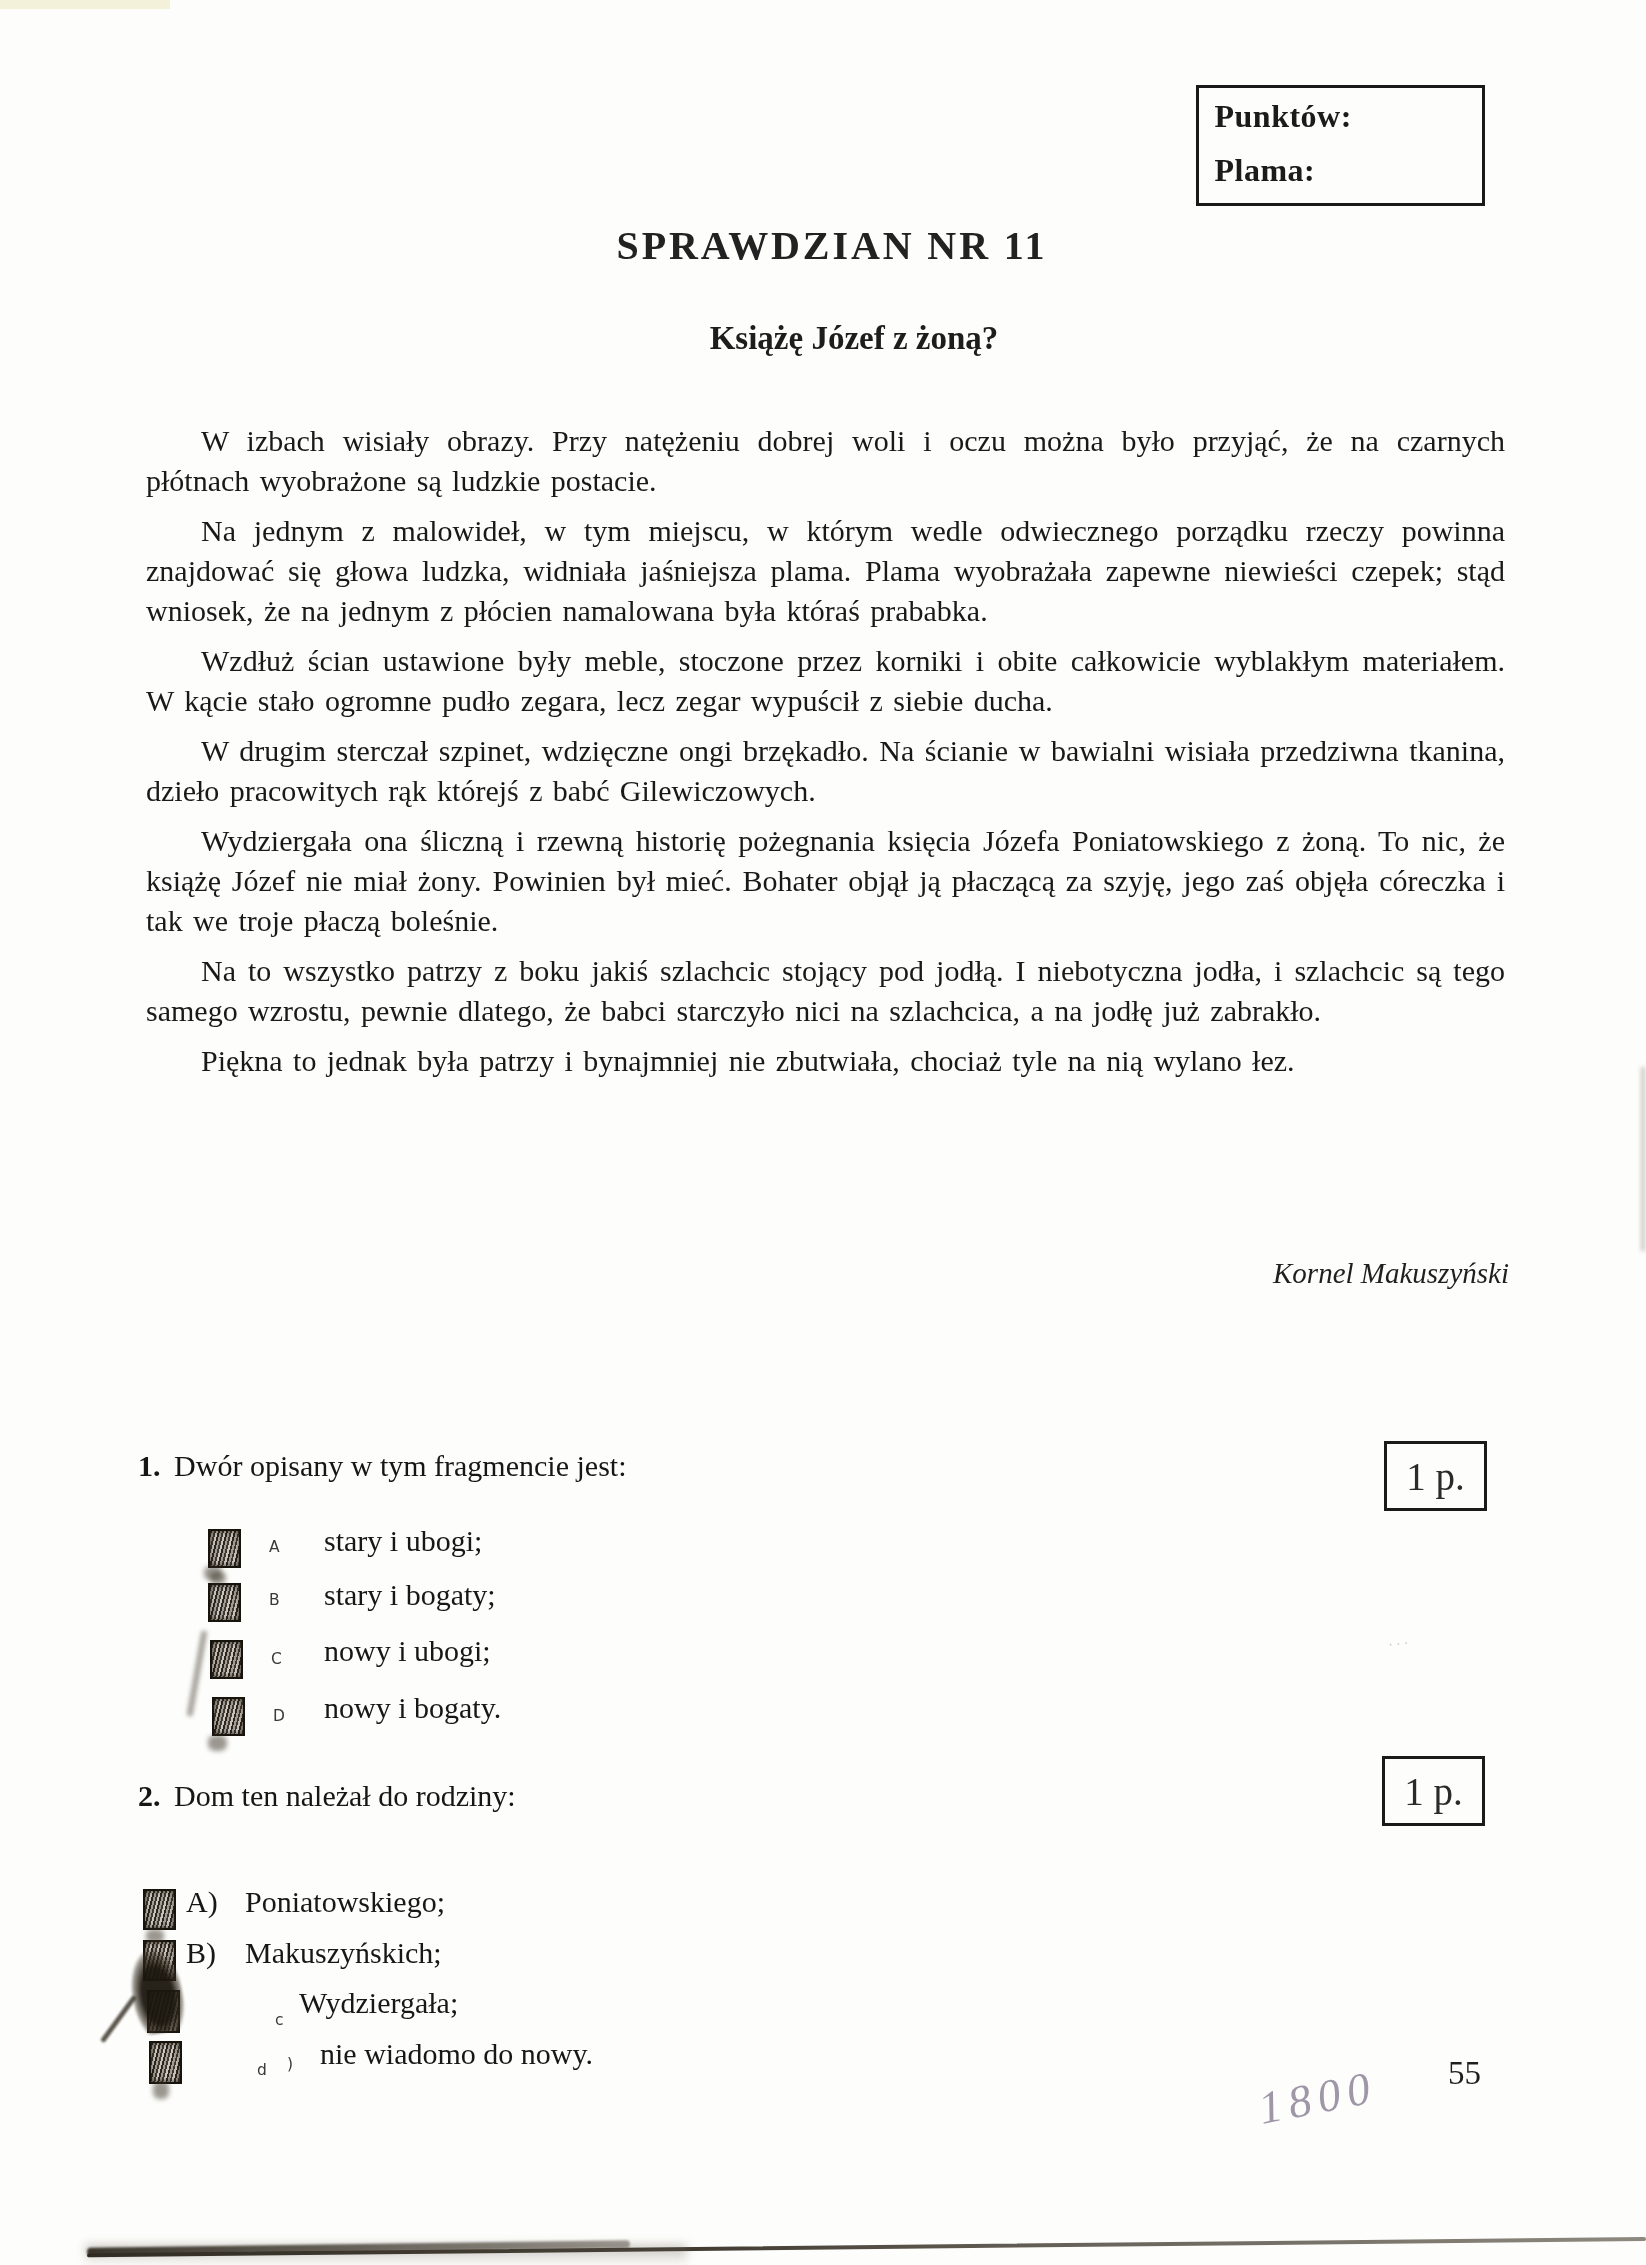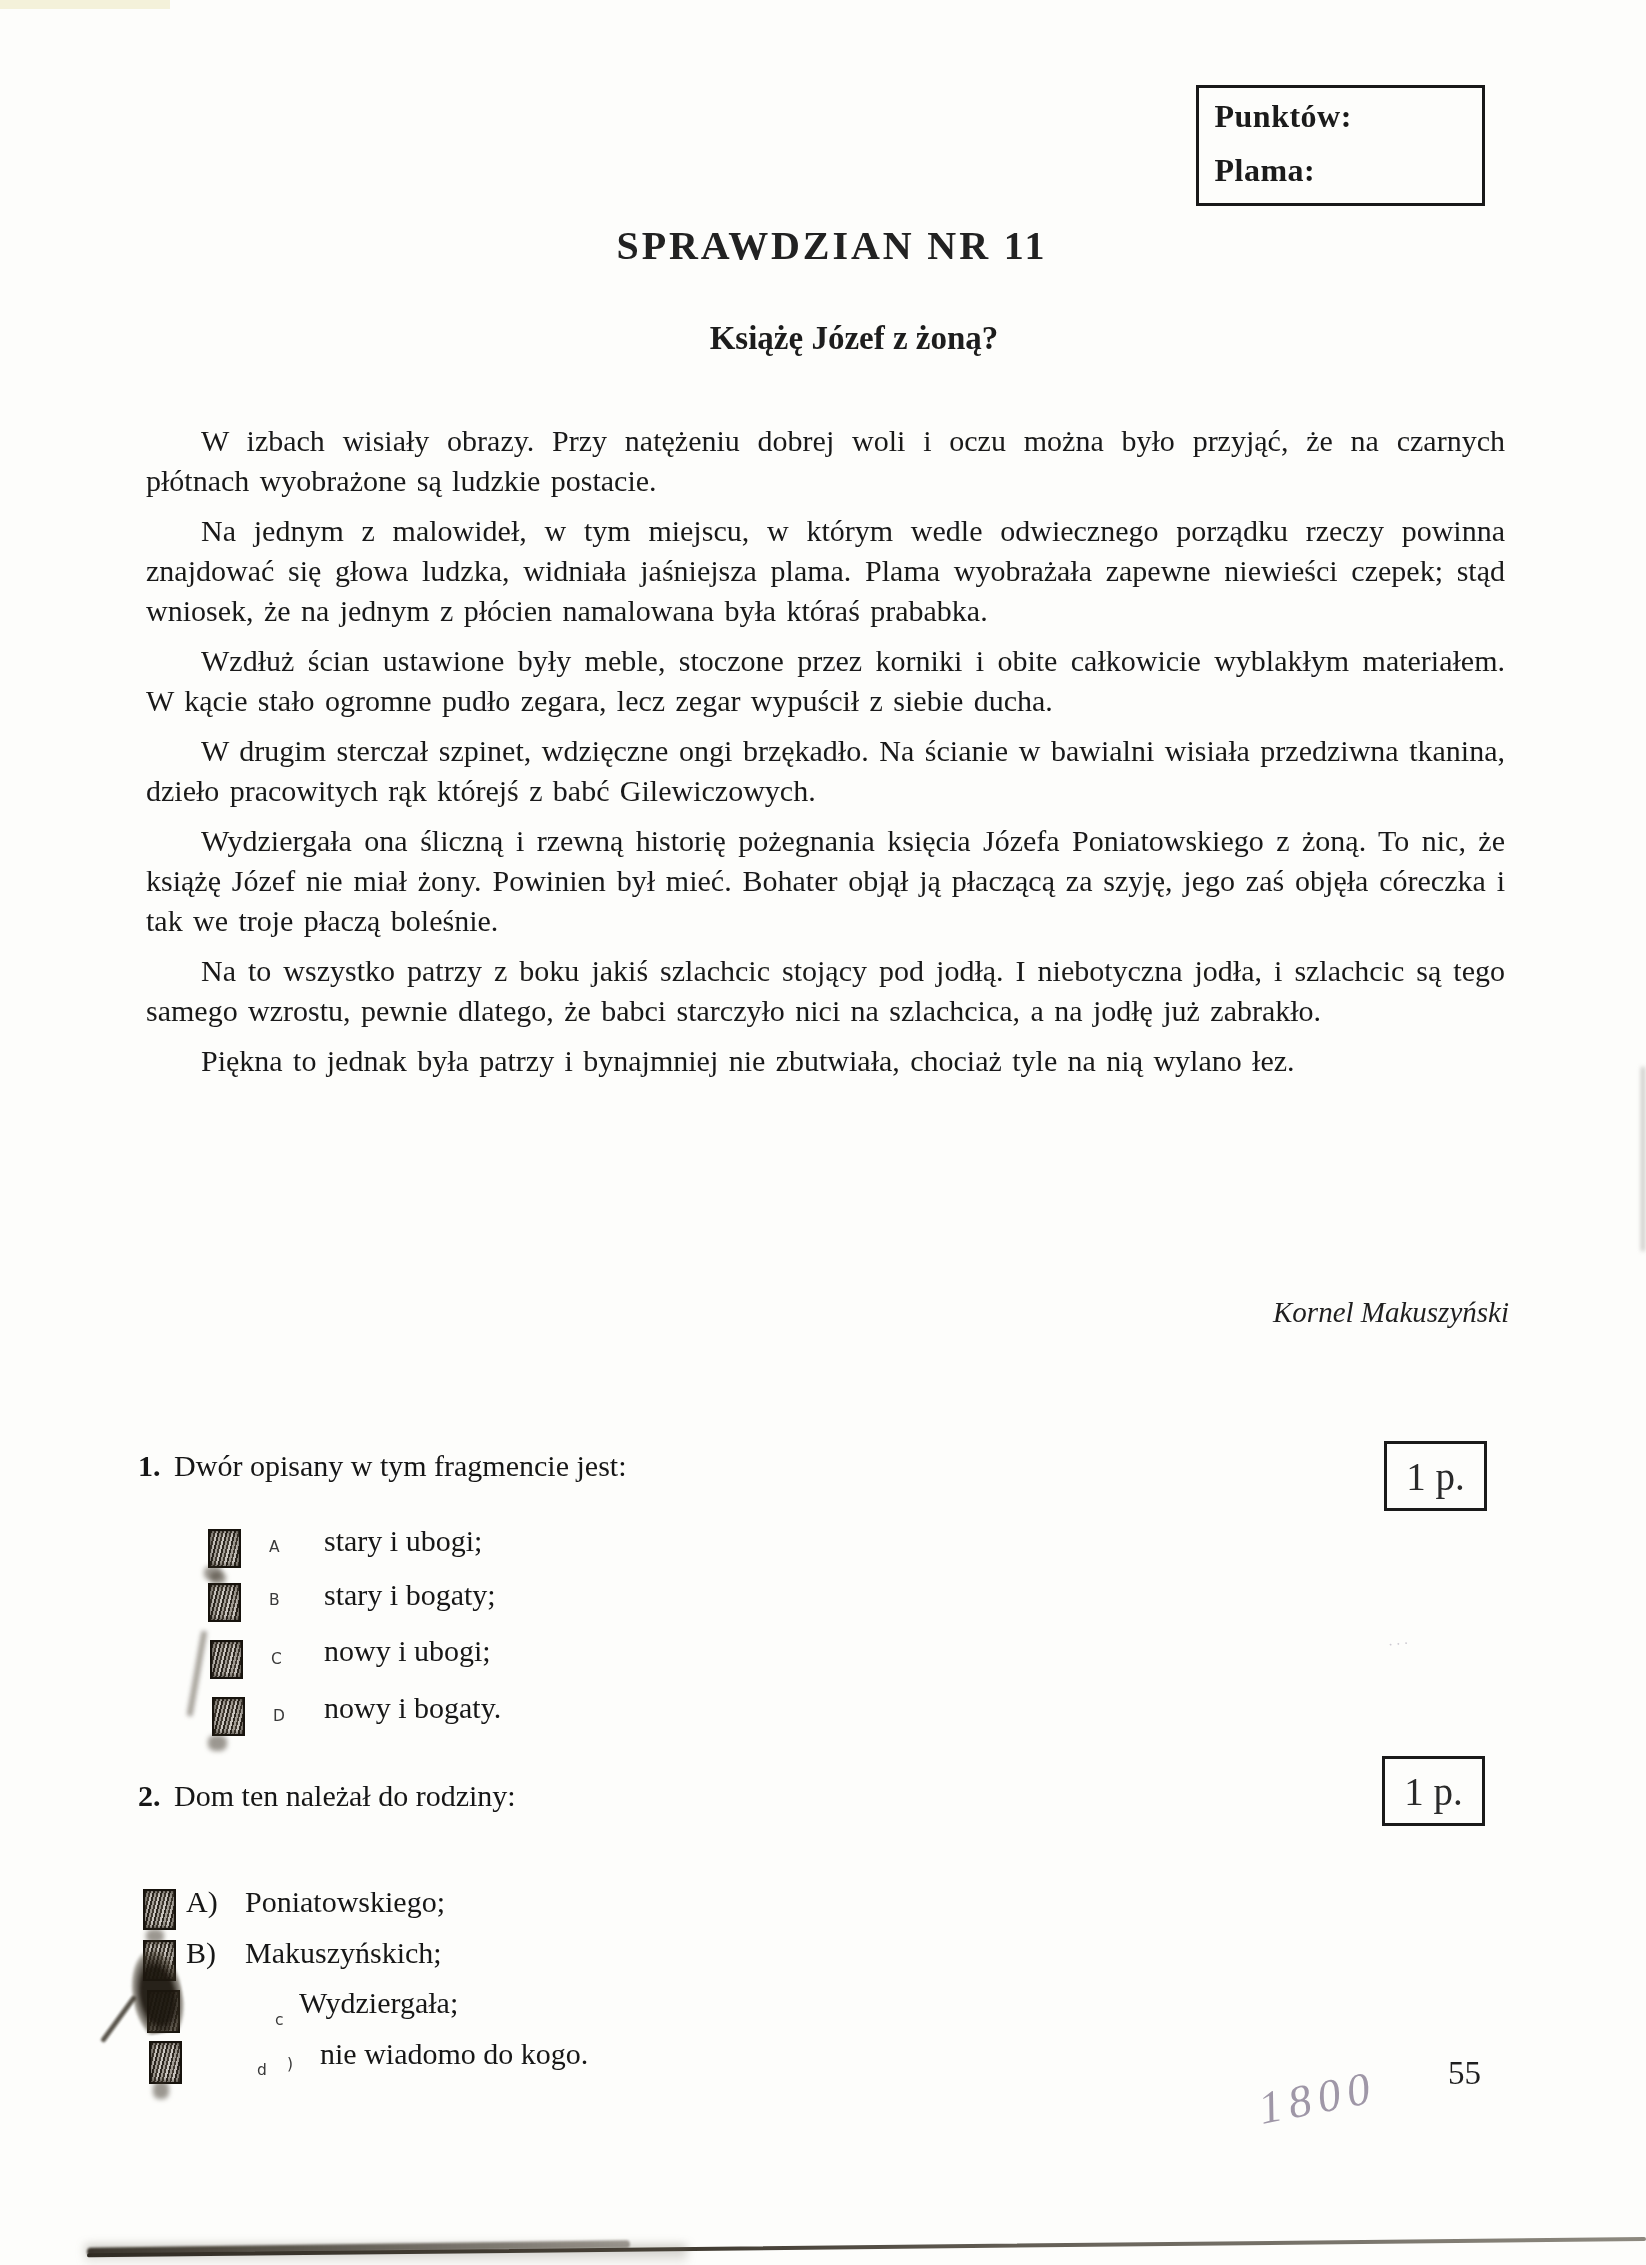--- a/index.html
+++ b/index.html
@@ -30,21 +30,21 @@
     position:absolute;left:0;top:320px;width:1708px;margin:0;
     text-align:center;font-size:33px;font-weight:bold;color:#1d1d1d;
   }
 
   .passage{position:absolute;left:136px;top:411px;width:1379px;}
   .passage p{
     margin:10px;font-size:30px;line-height:40px;text-align:justify;
     text-indent:55px;word-spacing:2.9px;color:#191919;
   }
   .author{
-    position:absolute;left:136px;top:1296px;width:1373px;
+    position:absolute;left:136px;top:1257px;width:1373px;
     text-align:right;font-size:29px;font-style:italic;color:#1f1f1f;
   }
 
   .q-head{position:absolute;left:138px;font-size:30px;color:#161616;}
   .q-head .q-num{font-weight:bold;margin-right:13.6px;}
   .q1-head{top:1449px;}
   .q2-head{top:1779px;}
 
   .points-box{
     position:absolute;width:97px;height:64px;border:3.9px solid #1a1a1a;
@@ -188,21 +188,21 @@
   <div class="cb" style="left:147px;top:1990px;height:43px;"></div>
   <div class="blob-c"></div>
   <div class="blob-c-tail"></div>
   <span class="opt-letter-sm" style="left:275px;top:2011px;">c</span>
   <span class="opt" style="left:299px;top:1986px;">Wydziergała;</span>
 
   <div class="cb" style="left:149px;top:2041px;height:43px;"></div>
   <div class="smudge" style="left:153px;top:2081px;width:15.5px;height:17.5px;"></div>
   <span class="opt-letter-sm" style="left:257px;top:2061px;">d</span>
   <span class="opt-letter-sm" style="left:287px;top:2055px;">)</span>
-  <span class="opt" style="left:320px;top:2037px;">nie wiadomo do kogo.</span>
+  <span class="opt" style="left:320px;top:2037px;">nie wiadomo do nowy.</span>
 
   <div class="pencil-note">1800</div>
   <div class="page-num">55</div>
 
   <div class="bottom-line"></div>
   <div class="bottom-line-thick"></div>
   <div class="bottom-smudge"></div>
   <div class="right-streak"></div>
 
 </div>

